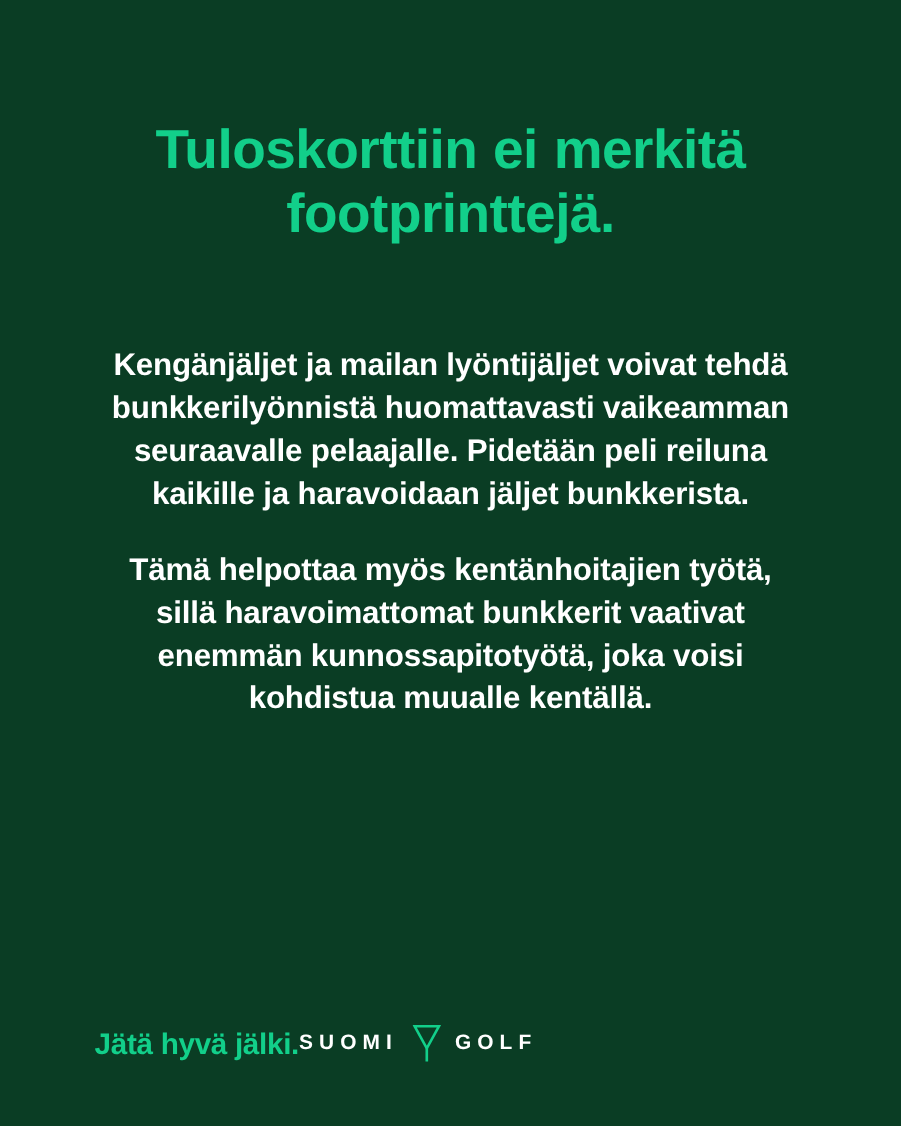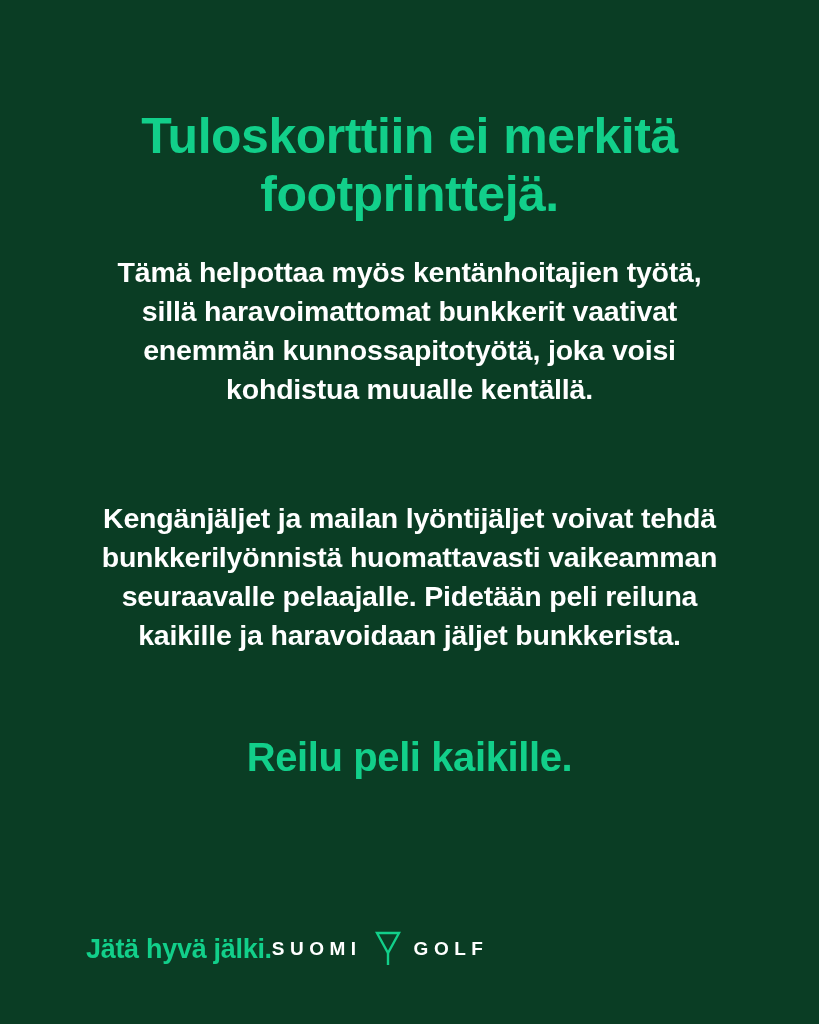--- a/index.html
+++ b/index.html
@@ -106,25 +106,24 @@
 </style>
 </head>
 <body>
 
 <div class="poster">
 
   <div class="content">
 
     <h1 class="headline">Tuloskorttiin ei merkitä footprinttejä.</h1>
 
+    <p class="body-block first">Kengänjäljet ja mailan lyöntijäljet voivat tehdä bunkkerilyönnistä huomattavasti vaikeamman seuraavalle pelaajalle. Pidetään peli reiluna kaikille ja haravoidaan jäljet bunkkerista.</p>
+
     <p class="body-block second">Tämä helpottaa myös kentänhoitajien työtä, sillä haravoimattomat bunkkerit vaativat enemmän kunnossapitotyötä, joka voisi kohdistua muualle kentällä.</p>
 
-    <p class="body-block first">Kengänjäljet ja mailan lyöntijäljet voivat tehdä bunkkerilyönnistä huomattavasti vaikeamman seuraavalle pelaajalle. Pidetään peli reiluna kaikille ja haravoidaan jäljet bunkkerista.</p>
-
-    <p class="tagline">Reilu peli kaikille.</p>
   </div>
 
   <div class="footer">
     <div class="footer-slogan">Jätä hyvä jälki.</div>
 
     <div class="brand-logo">
       <span class="brand-word">SUOMI</span>
       <span class="brand-mark">
         <svg viewBox="0 0 26 36" width="26" height="36" aria-hidden="true">
           <path d="M2 2 L24 2 L13 22 Z" fill="none" stroke="#12cf8a" stroke-width="2.4"></path>

